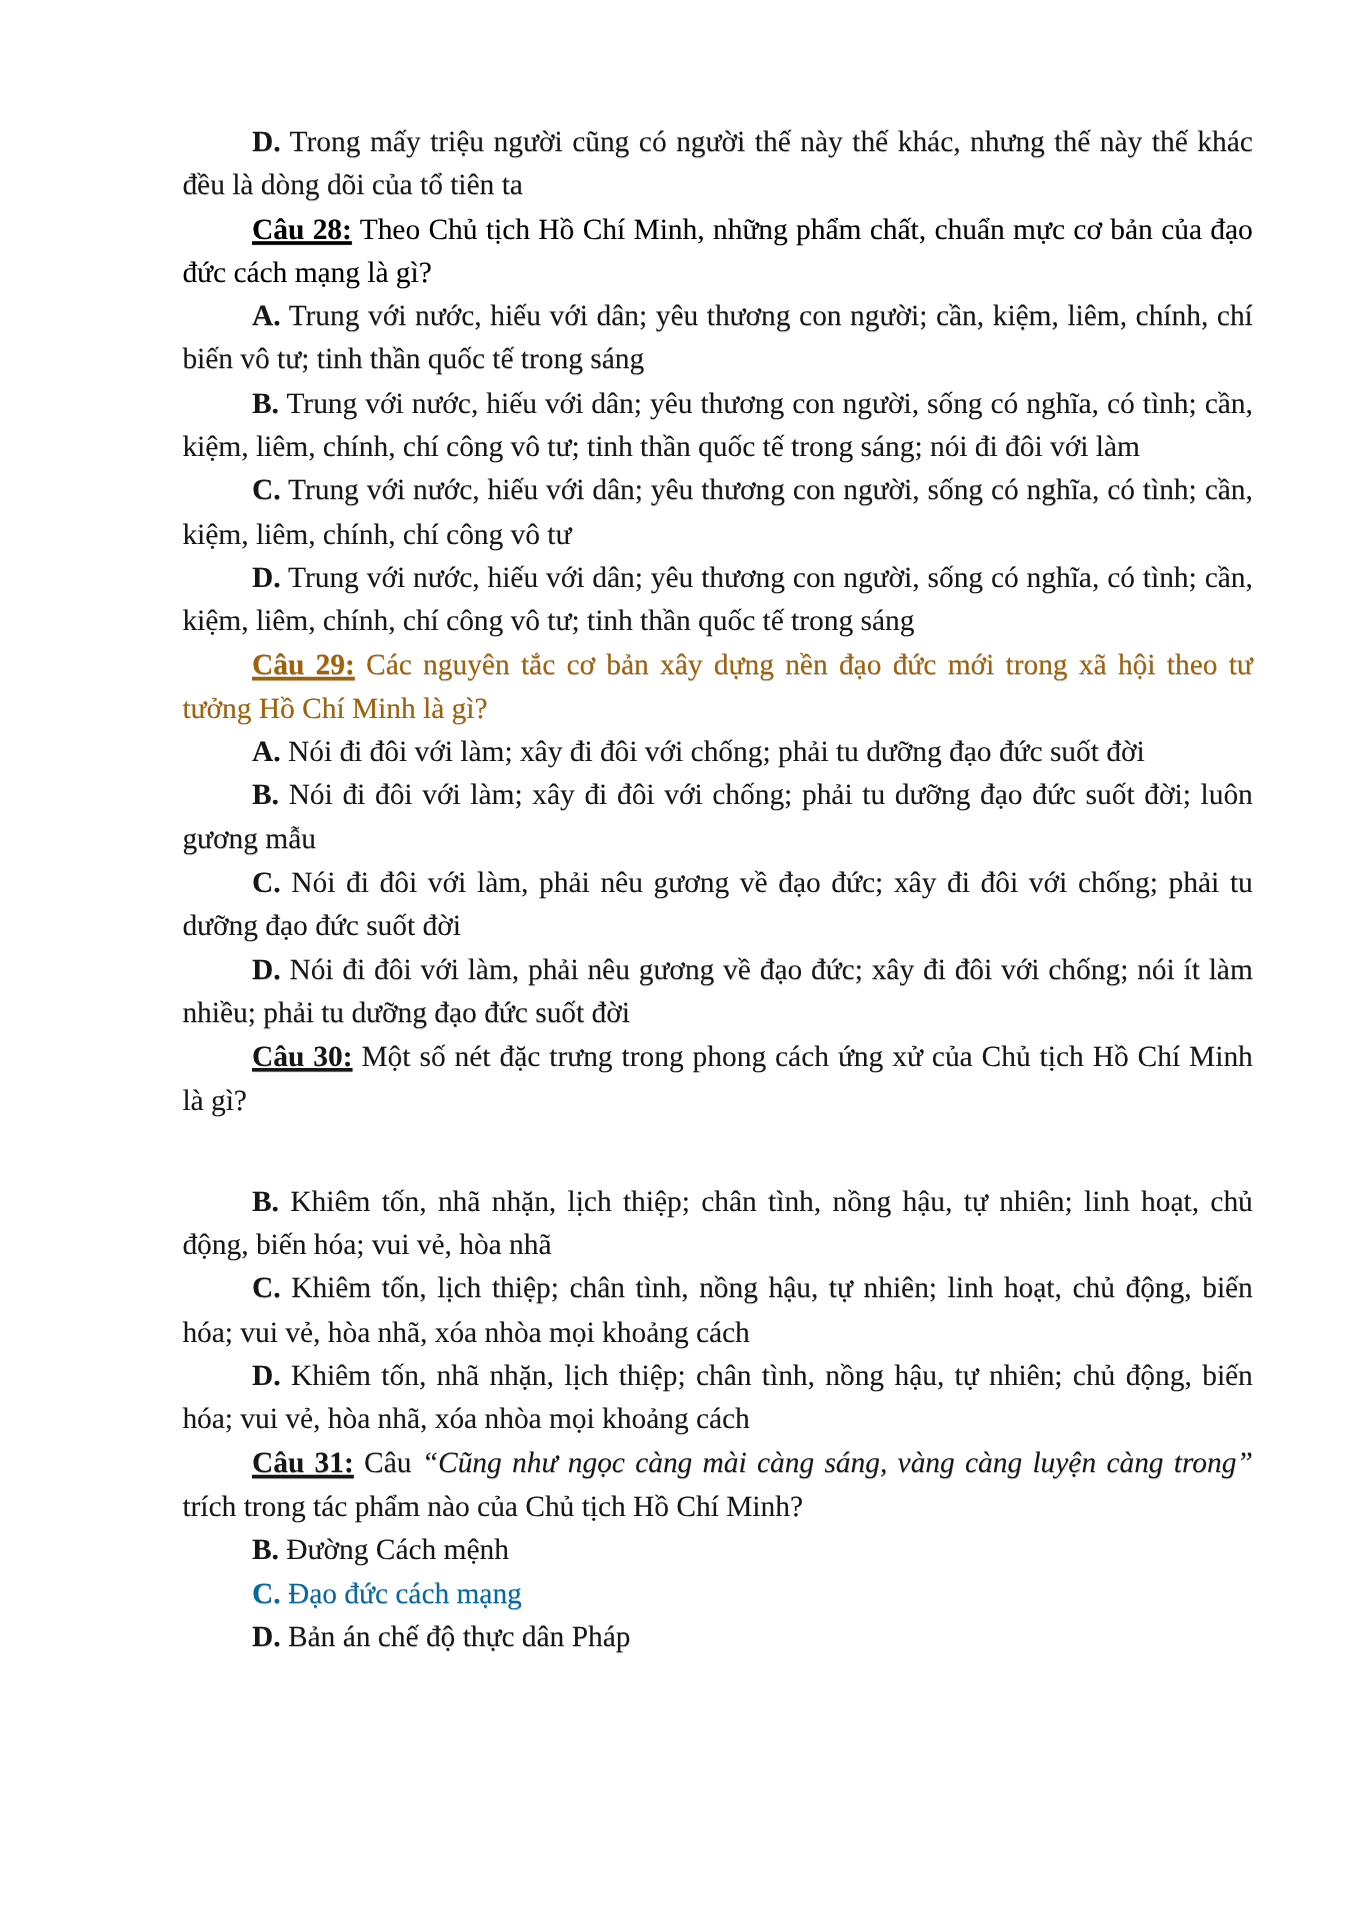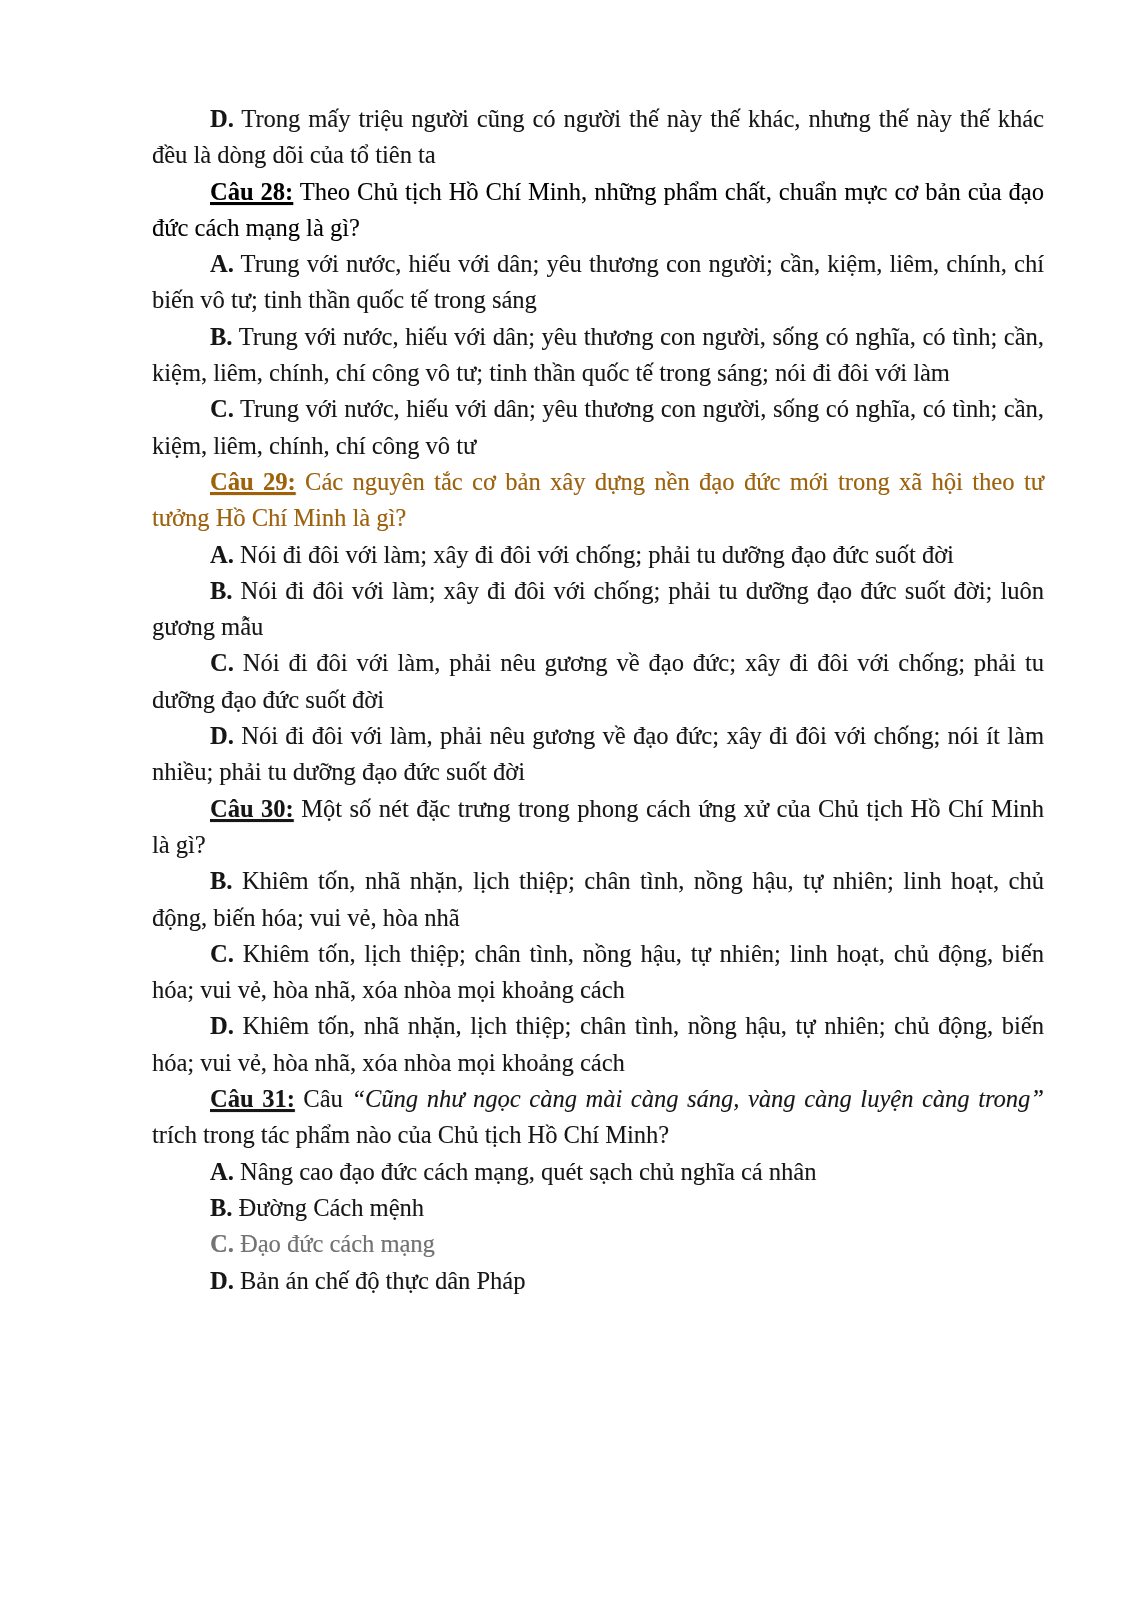--- a/index.html
+++ b/index.html
@@ -41,28 +41,28 @@
 </head>
 <body style="background: rgb(255, 255, 255);">
 
 <div class="page">
   <div class="content">
       <p class="para" style="color: rgb(22, 22, 22);"><span class="seg-bold">D.</span><span> Trong mấy triệu người cũng có người thế này thế khác, nhưng thế này thế khác đều là dòng dõi của tổ tiên ta</span></p>
       <p class="para" style="color: #000000;"><span class="seg-label">Câu 28:</span><span> Theo Chủ tịch Hồ Chí Minh, những phẩm chất, chuẩn mực cơ bản của đạo đức cách mạng là gì?</span></p>
       <p class="para" style="color: rgb(22, 22, 22);"><span class="seg-bold">A.</span><span> Trung với nước, hiếu với dân; yêu thương con người; cần, kiệm, liêm, chính, chí biến vô tư; tinh thần quốc tế trong sáng</span></p>
       <p class="para" style="color: rgb(22, 22, 22);"><span class="seg-bold">B.</span><span> Trung với nước, hiếu với dân; yêu thương con người, sống có nghĩa, có tình; cần, kiệm, liêm, chính, chí công vô tư; tinh thần quốc tế trong sáng; nói đi đôi với làm</span></p>
       <p class="para" style="color: rgb(22, 22, 22);"><span class="seg-bold">C.</span><span> Trung với nước, hiếu với dân; yêu thương con người, sống có nghĩa, có tình; cần, kiệm, liêm, chính, chí công vô tư</span></p>
+      <p class="para" style="color: rgb(22, 22, 22);"><span class="seg-bold">D.</span><span> Trung với nước, hiếu với dân; yêu thương con người, sống có nghĩa, có tình; cần, kiệm, liêm, chính, chí công vô tư; tinh thần quốc tế trong sáng</span></p>
       <p class="para" style="color: #a16207;"><span class="seg-label">Câu 29:</span><span> Các nguyên tắc cơ bản xây dựng nền đạo đức mới trong xã hội theo tư tưởng Hồ Chí Minh là gì?</span></p>
       <p class="para" style="color: rgb(22, 22, 22);"><span class="seg-bold">A.</span><span> Nói đi đôi với làm; xây đi đôi với chống; phải tu dưỡng đạo đức suốt đời</span></p>
       <p class="para" style="color: rgb(22, 22, 22);"><span class="seg-bold">B.</span><span> Nói đi đôi với làm; xây đi đôi với chống; phải tu dưỡng đạo đức suốt đời; luôn gương mẫu</span></p>
       <p class="para" style="color: rgb(22, 22, 22);"><span class="seg-bold">C.</span><span> Nói đi đôi với làm, phải nêu gương về đạo đức; xây đi đôi với chống; phải tu dưỡng đạo đức suốt đời</span></p>
       <p class="para" style="color: rgb(22, 22, 22);"><span class="seg-bold">D.</span><span> Nói đi đôi với làm, phải nêu gương về đạo đức; xây đi đôi với chống; nói ít làm nhiều; phải tu dưỡng đạo đức suốt đời</span></p>
       <p class="para" style="color: rgb(22, 22, 22);"><span class="seg-label">Câu 30:</span><span> Một số nét đặc trưng trong phong cách ứng xử của Chủ tịch Hồ Chí Minh là gì?</span></p>
-      <p class="para" style="color: rgb(22, 22, 22);"><span class="seg-bold">B.</span><span> Khiêm tốn, nhã nhặn, lịch thiệp; chân tình, nồng hậu, tự nhiên; linh hoạt, chủ động, biến hóa; vui vẻ, hòa nhã</span></p>
+      <p class="para" style="color: rgb(22, 22, 22); margin-top: 48px;"><span class="seg-bold">B.</span><span> Khiêm tốn, nhã nhặn, lịch thiệp; chân tình, nồng hậu, tự nhiên; linh hoạt, chủ động, biến hóa; vui vẻ, hòa nhã</span></p>
       <p class="para" style="color: rgb(22, 22, 22);"><span class="seg-bold">C.</span><span> Khiêm tốn, lịch thiệp; chân tình, nồng hậu, tự nhiên; linh hoạt, chủ động, biến hóa; vui vẻ, hòa nhã, xóa nhòa mọi khoảng cách</span></p>
       <p class="para" style="color: rgb(22, 22, 22);"><span class="seg-bold">D.</span><span> Khiêm tốn, nhã nhặn, lịch thiệp; chân tình, nồng hậu, tự nhiên; chủ động, biến hóa; vui vẻ, hòa nhã, xóa nhòa mọi khoảng cách</span></p>
       <p class="para" style="color: rgb(22, 22, 22);"><span class="seg-label">Câu 31:</span><span> Câu </span><span class="seg-italic">“Cũng như ngọc càng mài càng sáng, vàng càng luyện càng trong”</span><span> trích trong tác phẩm nào của Chủ tịch Hồ Chí Minh?</span></p>
-      <p class="para" style="color: rgb(22, 22, 22);"><span class="seg-bold">A.</span><span> Nâng cao đạo đức cách mạng, quét sạch chủ nghĩa cá nhân</span></p>
       <p class="para" style="color: rgb(22, 22, 22);"><span class="seg-bold">B.</span><span> Đường Cách mệnh</span></p>
-      <p class="para" style="color: #737373;"><span class="seg-bold">C.</span><span> Đạo đức cách mạng</span></p>
+      <p class="para" style="color: #0369a1;"><span class="seg-bold">C.</span><span> Đạo đức cách mạng</span></p>
       <p class="para" style="color: rgb(22, 22, 22);"><span class="seg-bold">D.</span><span> Bản án chế độ thực dân Pháp</span></p>
     </div>
 </div>
 
 </body></html>

